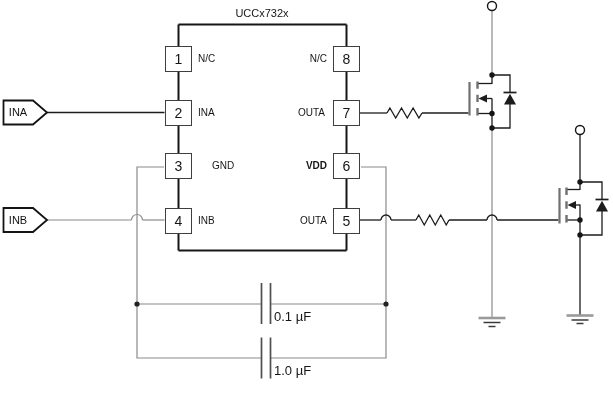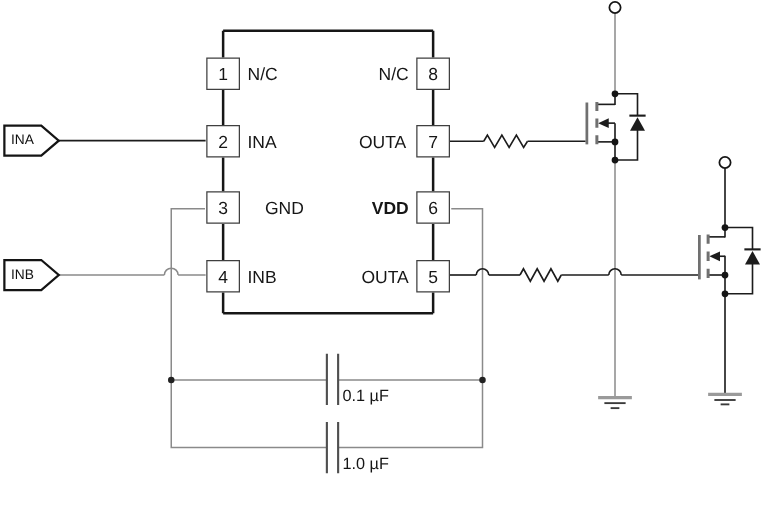--- a/index.html
+++ b/index.html
@@ -8,21 +8,21 @@
     font-family:"Liberation Sans", sans-serif;color:#1c1c1c;
   }
   #schematic-svg{position:absolute;left:0;top:0;z-index:1;}
   .txt{position:absolute;z-index:3;white-space:nowrap;}
   .pinbox{
     position:absolute;z-index:2;width:27px;height:26px;box-sizing:border-box;
     background:#fff;border:1.4px solid #3f3f3f;
     display:flex;align-items:center;justify-content:center;
     font-size:14px;color:#161616;
   }
-  .pinname{font-size:14px;line-height:14px;height:14px;color:#161616;}
+  .pinname{font-size:10px;line-height:14px;height:14px;color:#161616;}
   .pinname.right{text-align:right;width:70px;}
   .flagtxt{font-size:11px;line-height:13px;width:30px;text-align:center;color:#111;}
   .capval{font-size:13px;color:#161616;}
   #part-title{font-size:11px;width:92px;text-align:center;color:#161616;}
   #copyright{font-size:11.5px;color:#2e2e2e;}
 </style>
 </head>
 <body>
 
 <div id="stage">
@@ -132,20 +132,21 @@
     <g stroke="#4f4f4f" stroke-width="1.7" fill="none">
       <path d="M261.5,337.5 V378.5 M270.5,337.5 V378.5"></path>
     </g>
     <circle cx="137" cy="304" r="2.6" fill="#222"></circle>
     <circle cx="386" cy="304" r="2.6" fill="#222"></circle>
 
     <polygon points="3.5,100.5 33,100.5 47,112.5 33,124.5 3.5,124.5" fill="#fff" stroke="#141414" stroke-width="1.8"></polygon>
     <polygon points="3.5,208 33,208 47,220 33,232 3.5,232" fill="#fff" stroke="#141414" stroke-width="1.8"></polygon>
   </svg>
 
+  <div class="txt" id="part-title" style="left:216px;top:7px;">UCCx732x</div>
 
   <div class="pinbox" style="left:165px;top:46px;">1</div>
   <div class="pinbox" style="left:165px;top:100px;">2</div>
   <div class="pinbox" style="left:165px;top:153px;">3</div>
   <div class="pinbox" style="left:165px;top:208px;">4</div>
   <div class="pinbox" style="left:333px;top:46px;">8</div>
   <div class="pinbox" style="left:333px;top:100px;">7</div>
   <div class="pinbox" style="left:333px;top:153px;">6</div>
   <div class="pinbox" style="left:333px;top:208px;">5</div>
 

